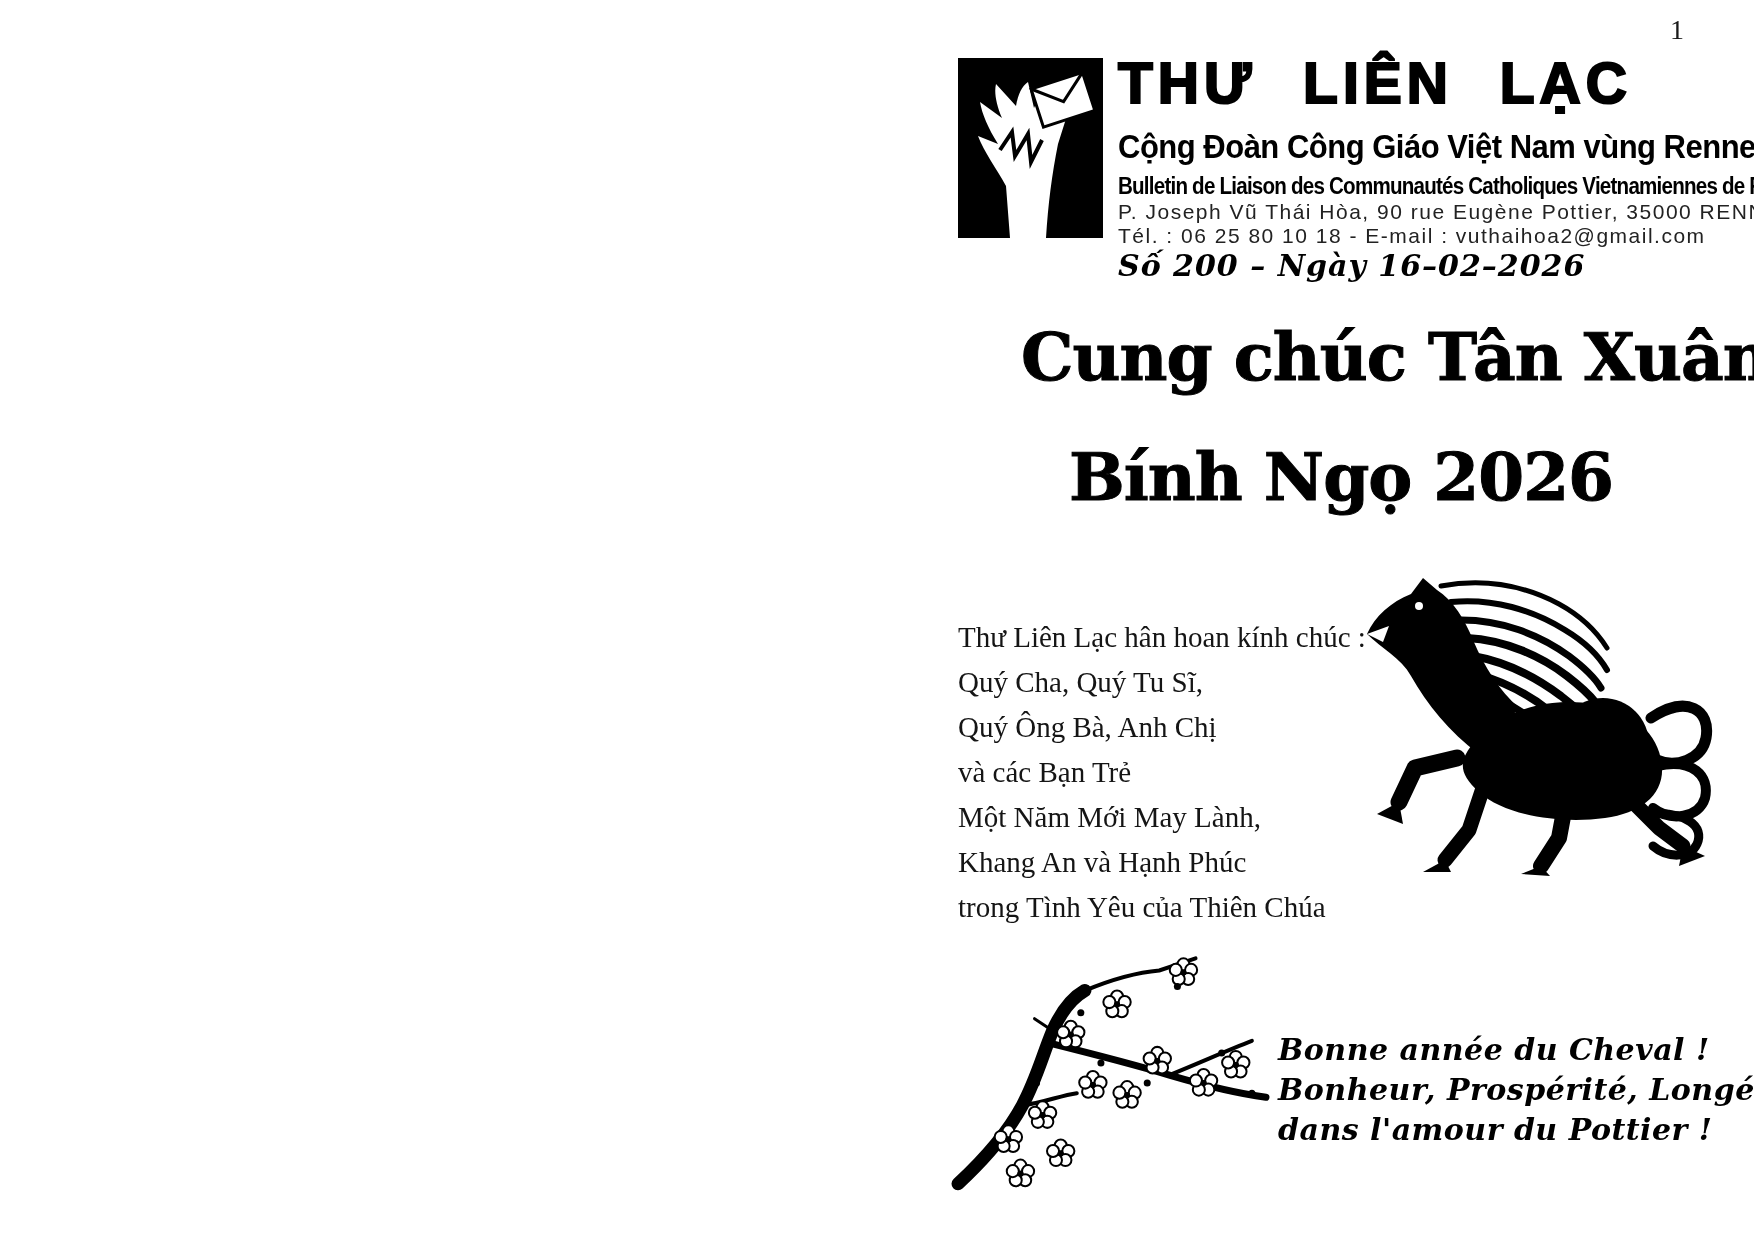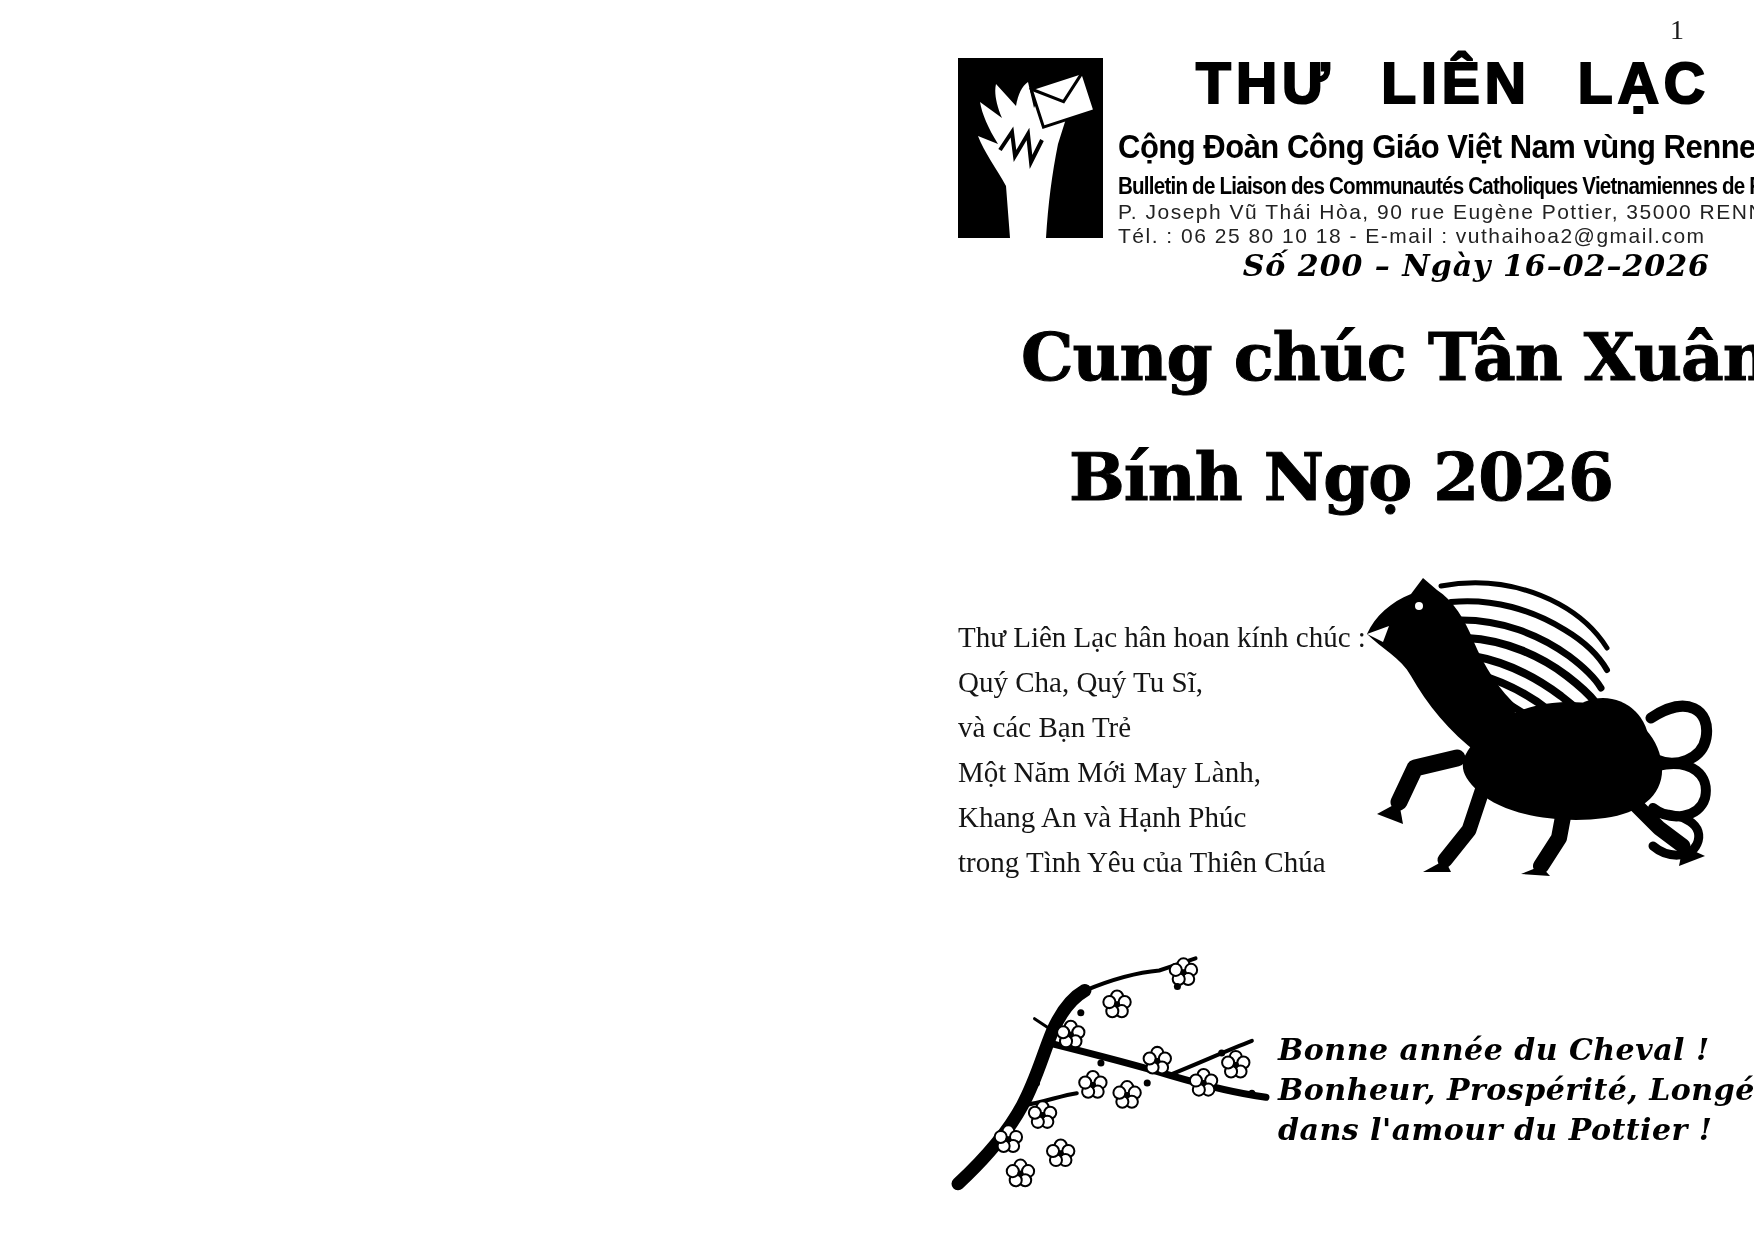--- a/index.html
+++ b/index.html
@@ -21,21 +21,21 @@
   }
   .logo-box { left: 958px; top: 58px; width: 145px; height: 180px; }
   .logo-box svg { display: block; width: 100%; height: 100%; }
 
   .hdr-line { left: 1118px; width: 592px; }
   .masthead-title {
     top: 50px;
     font-family: "Liberation Sans", sans-serif;
     font-size: 57px; font-weight: bold;
     letter-spacing: 5px; word-spacing: 26px;
-    text-align: right;
+    text-align: left;
     -webkit-text-stroke: 2.2px #000;
     white-space: nowrap;
   }
   .subtitle-vi {
     top: 128px;
     font-family: "Liberation Sans", sans-serif;
     font-size: 31px; font-weight: bold;
     letter-spacing: -0.5px;
     text-align: justify; text-align-last: justify;
     transform: scaleY(1.06); transform-origin: left top;
@@ -55,21 +55,21 @@
     color: #222;
     display: flex; justify-content: space-between; white-space: nowrap;
   }
   .address-line { top: 200px; }
   .contact-line { top: 224px; }
   .issue-line {
     top: 248px;
     font-family: "DejaVu Serif", serif;
     font-style: italic; font-weight: bold;
     font-size: 30px;
-    text-align: right;
+    text-align: left;
     letter-spacing: 1px;
   }
 
   
   .greeting-line {
     left: 1021px; width: 640px;
     text-align: center;
     font-family: "DejaVu Serif", serif;
     font-weight: bold;
     font-size: 66px;
@@ -131,20 +131,21 @@
 <div class="abs hdr-line address-line">P. Joseph Vũ Thái Hòa, 90 rue Eugène Pottier, 35000 RENNES</div>
 <div class="abs hdr-line contact-line">Tél. : 06 25 80 10 18 - E-mail : vuthaihoa2@gmail.com</div>
 <div class="abs hdr-line issue-line">Số 200 – Ngày 16–02–2026</div>
 
 <div class="abs greeting-line greeting-line-1">Cung chúc Tân Xuân</div>
 <div class="abs greeting-line greeting-line-2">Bính Ngọ 2026</div>
 
 <div class="abs wishes">
   <div>Thư Liên Lạc hân hoan kính chúc :</div>
   <div>Quý Cha, Quý Tu Sĩ,</div>
+  <div>Quý Ông Bà, Anh Chị</div>
   <div>và các Bạn Trẻ</div>
   <div>Một Năm Mới May Lành,</div>
   <div>Khang An và Hạnh Phúc</div>
   <div>trong Tình Yêu của Thiên Chúa</div>
 </div>
 
 <div class="abs horse-box">
   <svg viewBox="0 0 360 300" aria-hidden="true">
 
     <path fill="#000" d="M14,58 C22,40 38,26 58,18 L70,2 L84,14 C100,24 112,44 120,64

